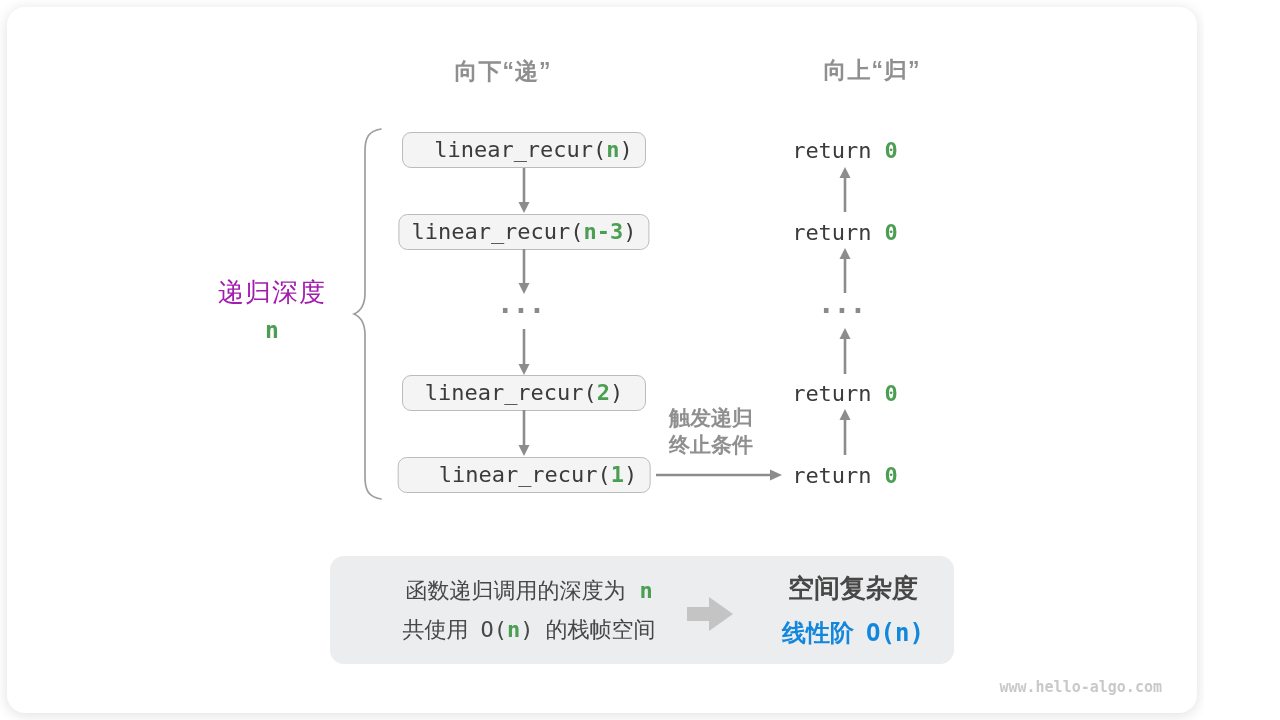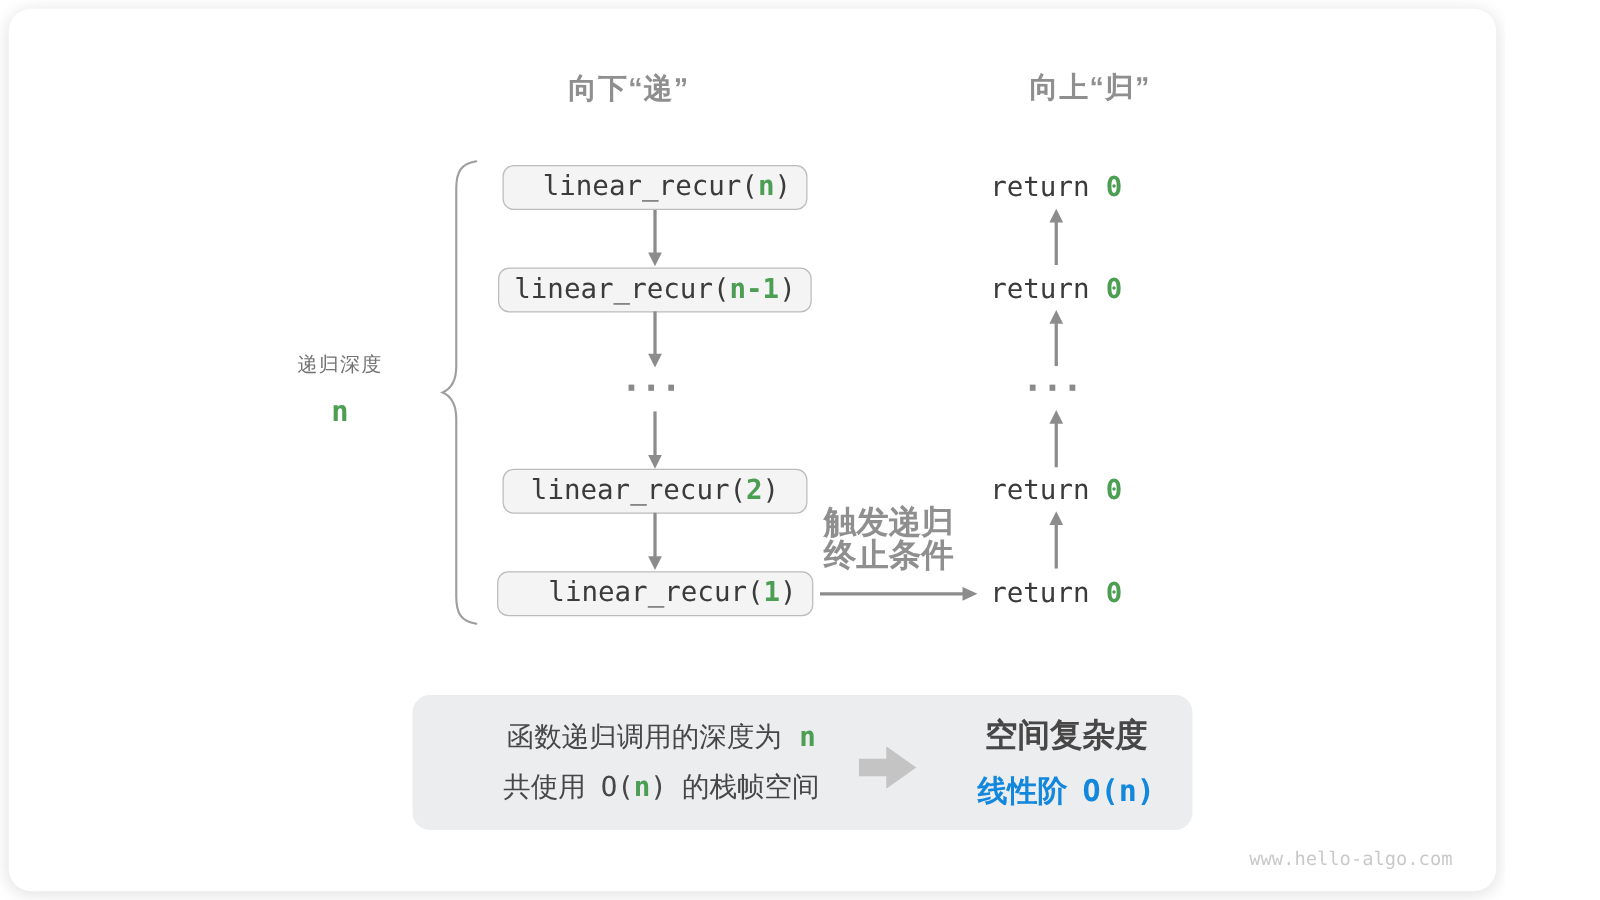--- a/index.html
+++ b/index.html
@@ -34,65 +34,65 @@
   }
   .ret{
     font-family:"DejaVu Sans Mono","Liberation Mono",monospace;
     font-size:22px;color:var(--dark);white-space:nowrap;
   }
   .ret .kw{margin-right:13px;}
   .dots{
     font-size:26px;font-weight:bold;color:#8a8a8a;letter-spacing:6px;
     font-family:"DejaVu Sans",sans-serif;white-space:nowrap;
   }
-  .depth-label{font-size:16px;color:#737373;white-space:nowrap;letter-spacing:1px;text-align:center;}
+  .depth-label{font-size:26px;color:#a21caf;white-space:nowrap;letter-spacing:1px;text-align:center;}
   .depth-n{font-size:23px;}
   .trigger{
-    text-align:left;font-size:26px;font-weight:bold;color:var(--gray);
+    text-align:left;font-size:21px;font-weight:bold;color:var(--gray);
     line-height:27px;white-space:nowrap;
   }
   .summary{
     background:#ecedef;border-radius:14px;
   }
   .sum-col{
     position:absolute;top:0;height:100%;display:flex;flex-direction:column;
     justify-content:center;align-items:center;gap:11px;padding-left:24px;
   }
   .sum-line{font-size:22px;color:var(--textdark);white-space:nowrap;line-height:28px;}
   .sum-line .g{font-size:22px;}
   .val-gap{margin-left:14px;}
   .o-group{margin:14px 12px;}
   .sum-title{font-size:26px;font-weight:bold;color:var(--textdark);white-space:nowrap;}
   .sum-result{font-size:24px;font-weight:bold;color:var(--blue);white-space:nowrap;}
   .sum-result .mono{font-weight:bold;}
   .sum-result .lbl{margin-right:12px;}
   .watermark{
     font-family:"DejaVu Sans Mono","Liberation Mono",monospace;
-    font-size:15px;color:#c9c9c9;white-space:nowrap;
+    font-size:15px;color:#c9c9c9;white-space:nowrap;font-weight:bold;
   }
   svg{display:block;}
 </style>
 </head>
 <body>
 
 <div class="stage">
   <div class="card"></div>
 
   <div class="abs ctr hdr" style="left:503px;top:71px;">向下“递”</div>
   <div class="abs ctr hdr" style="left:872px;top:70px;">向上“归”</div>
 
   <div class="abs ctr depth-label" style="left:272px;top:292px;">递归深度</div>
   <div class="abs ctr depth-n g" style="left:272px;top:330px;">n</div>
 
   <svg class="abs" style="left:352px;top:127px;" width="32" height="374" viewBox="0 0 32 374">
     <path d="M 29 2 C 17 4 13 10 13 24 L 13 166 C 13 178 9 184 2 187 C 9 190 13 196 13 208 L 13 350 C 13 364 17 370 29 372" fill="none" stroke="#9e9e9e" stroke-width="1.7" stroke-linecap="round"></path>
   </svg>
 
   <div class="abs ctr code-box" style="left:524px;top:150px;padding-left:31px;"><span>linear_recur(</span><span class="g">n</span><span>)</span></div>
-  <div class="abs ctr code-box" style="left:524px;top:232px;"><span>linear_recur(</span><span class="g">n-1</span><span>)</span></div>
+  <div class="abs ctr code-box" style="left:524px;top:232px;"><span>linear_recur(</span><span class="g">n-3</span><span>)</span></div>
   <div class="abs ctr dots" style="left:524px;top:311px;">···</div>
   <div class="abs ctr code-box" style="left:524px;top:393px;"><span>linear_recur(</span><span class="g">2</span><span>)</span></div>
   <div class="abs ctr code-box" style="left:524px;top:475px;padding-left:40px;"><span>linear_recur(</span><span class="g">1</span><span>)</span></div>
 
   <svg class="abs" style="left:516px;top:168px;" width="16" height="45">
       <line x1="8" y1="0" x2="8" y2="35" stroke="#8c8c8c" stroke-width="2.6"></line>
       <polygon points="2.5,34 13.5,34 8,45" fill="#8c8c8c"></polygon>
     </svg>
   <svg class="abs" style="left:516px;top:249px;" width="16" height="45">
       <line x1="8" y1="0" x2="8" y2="35" stroke="#8c8c8c" stroke-width="2.6"></line>

